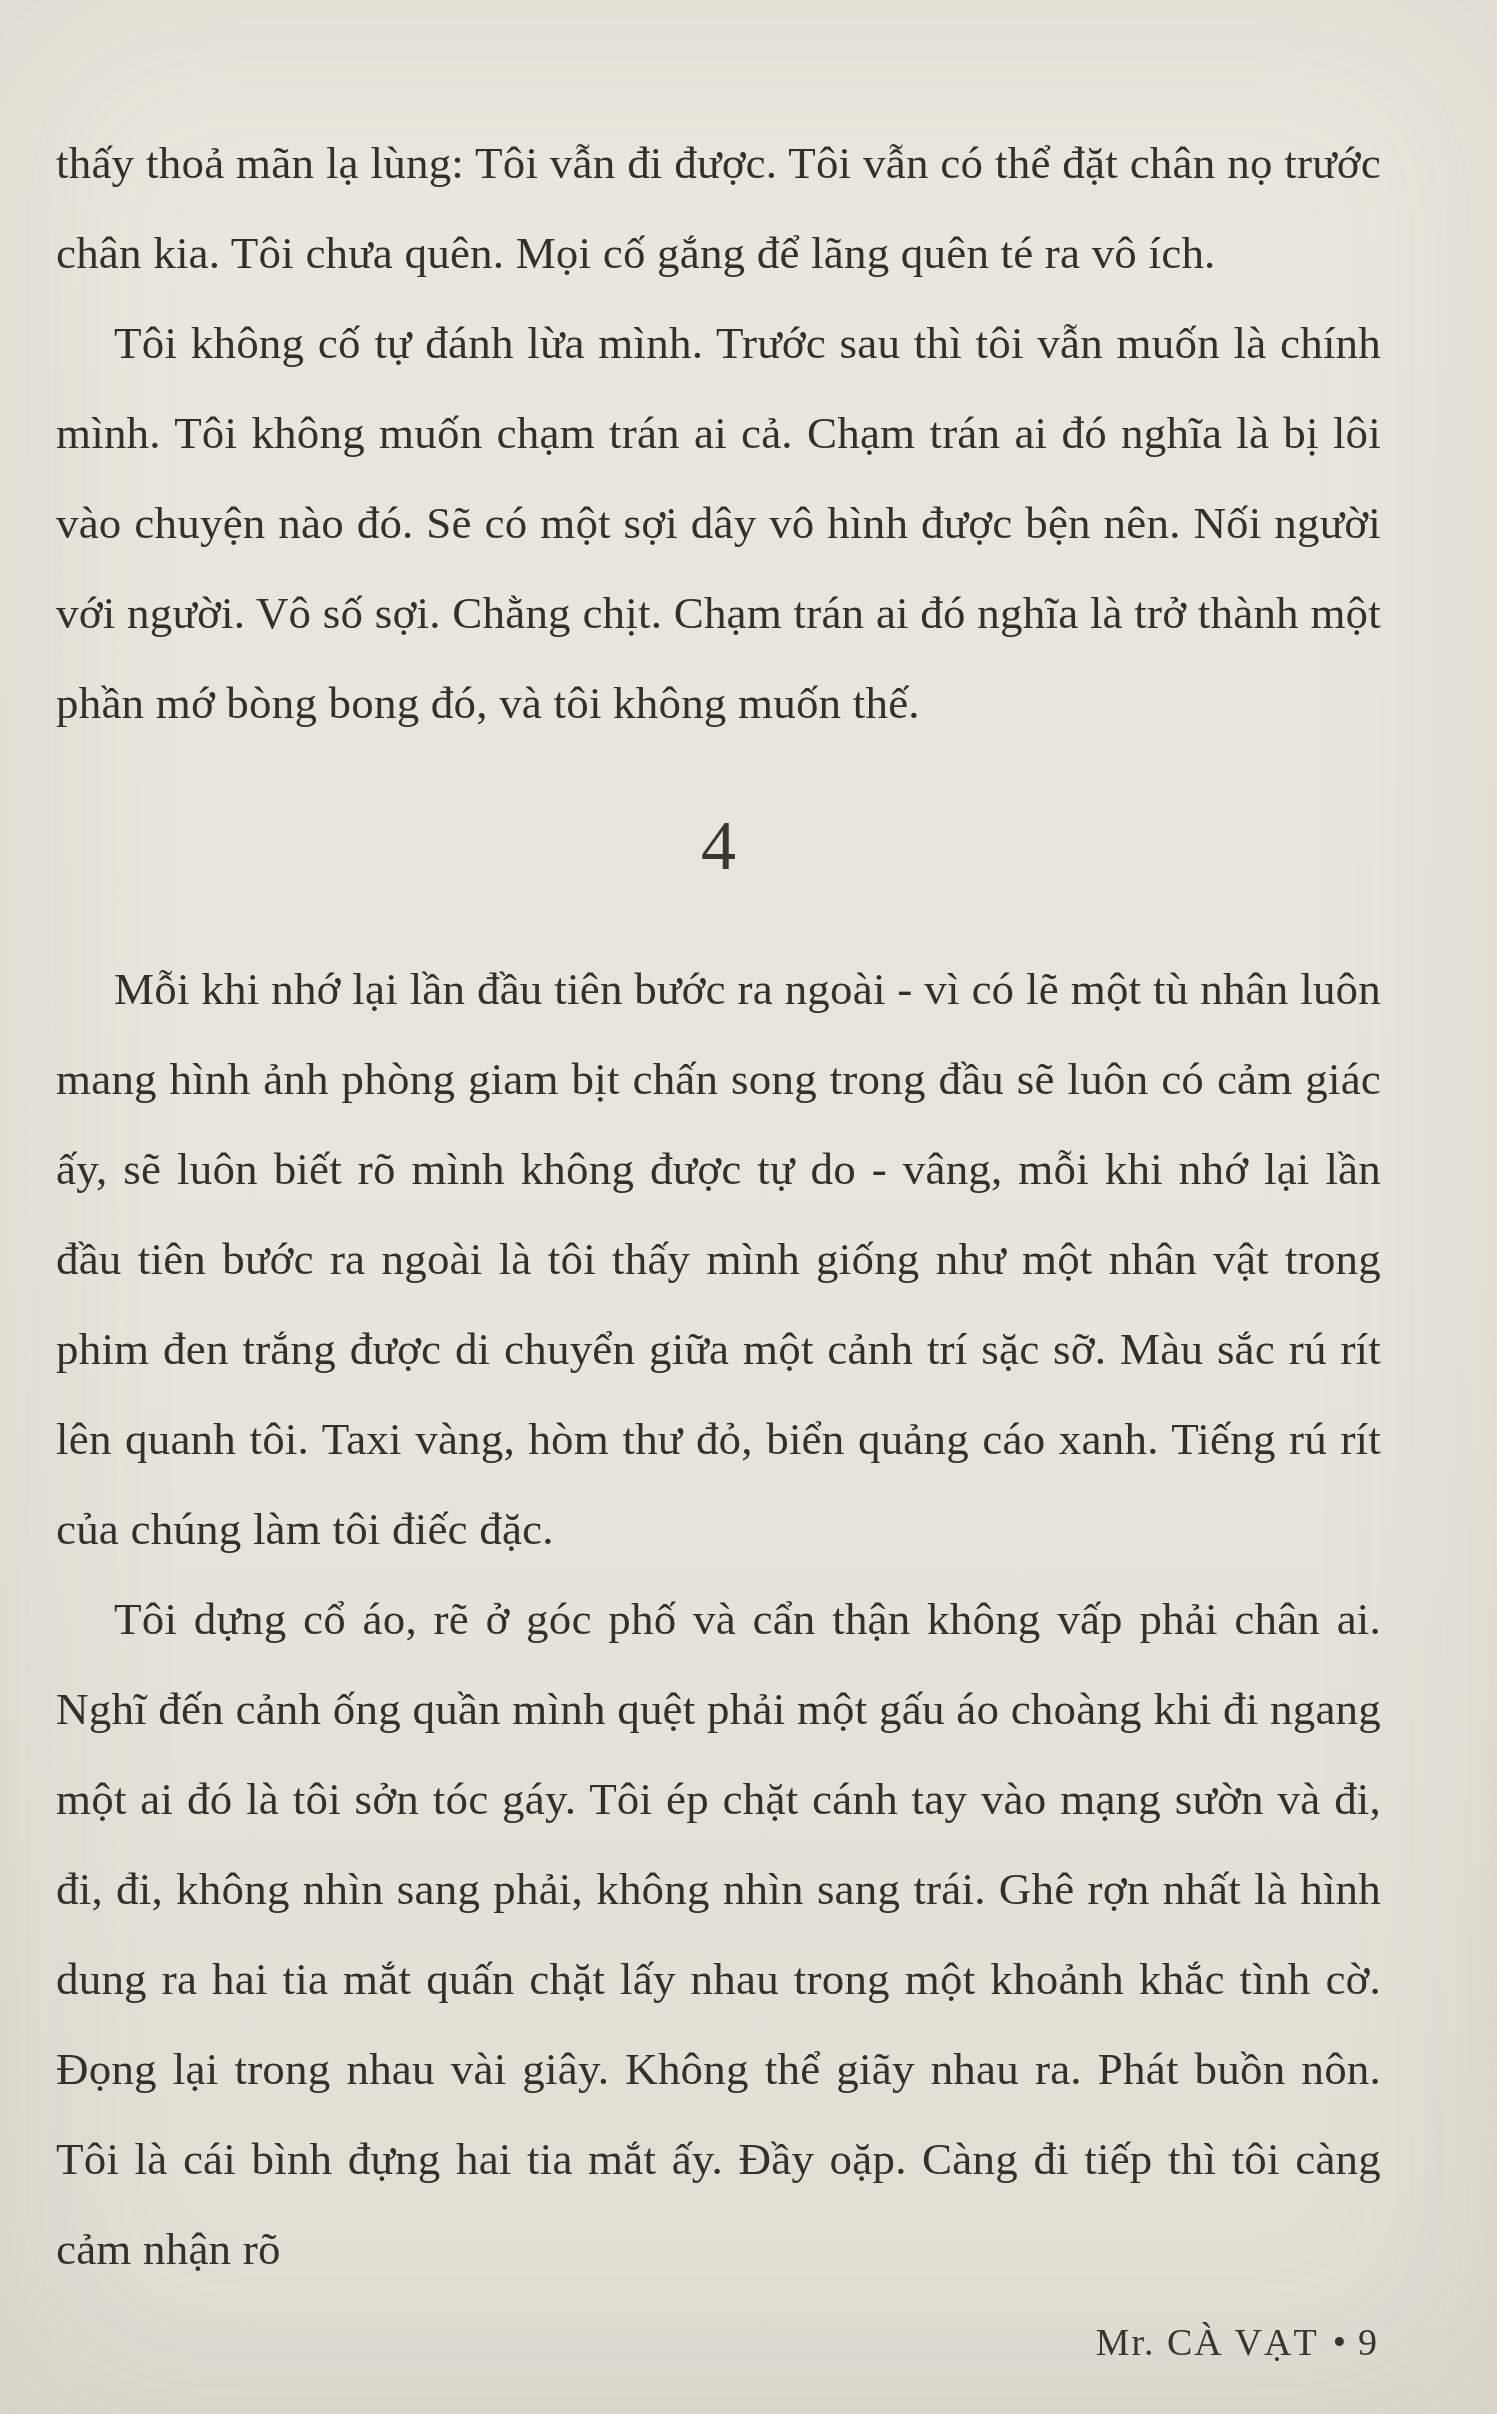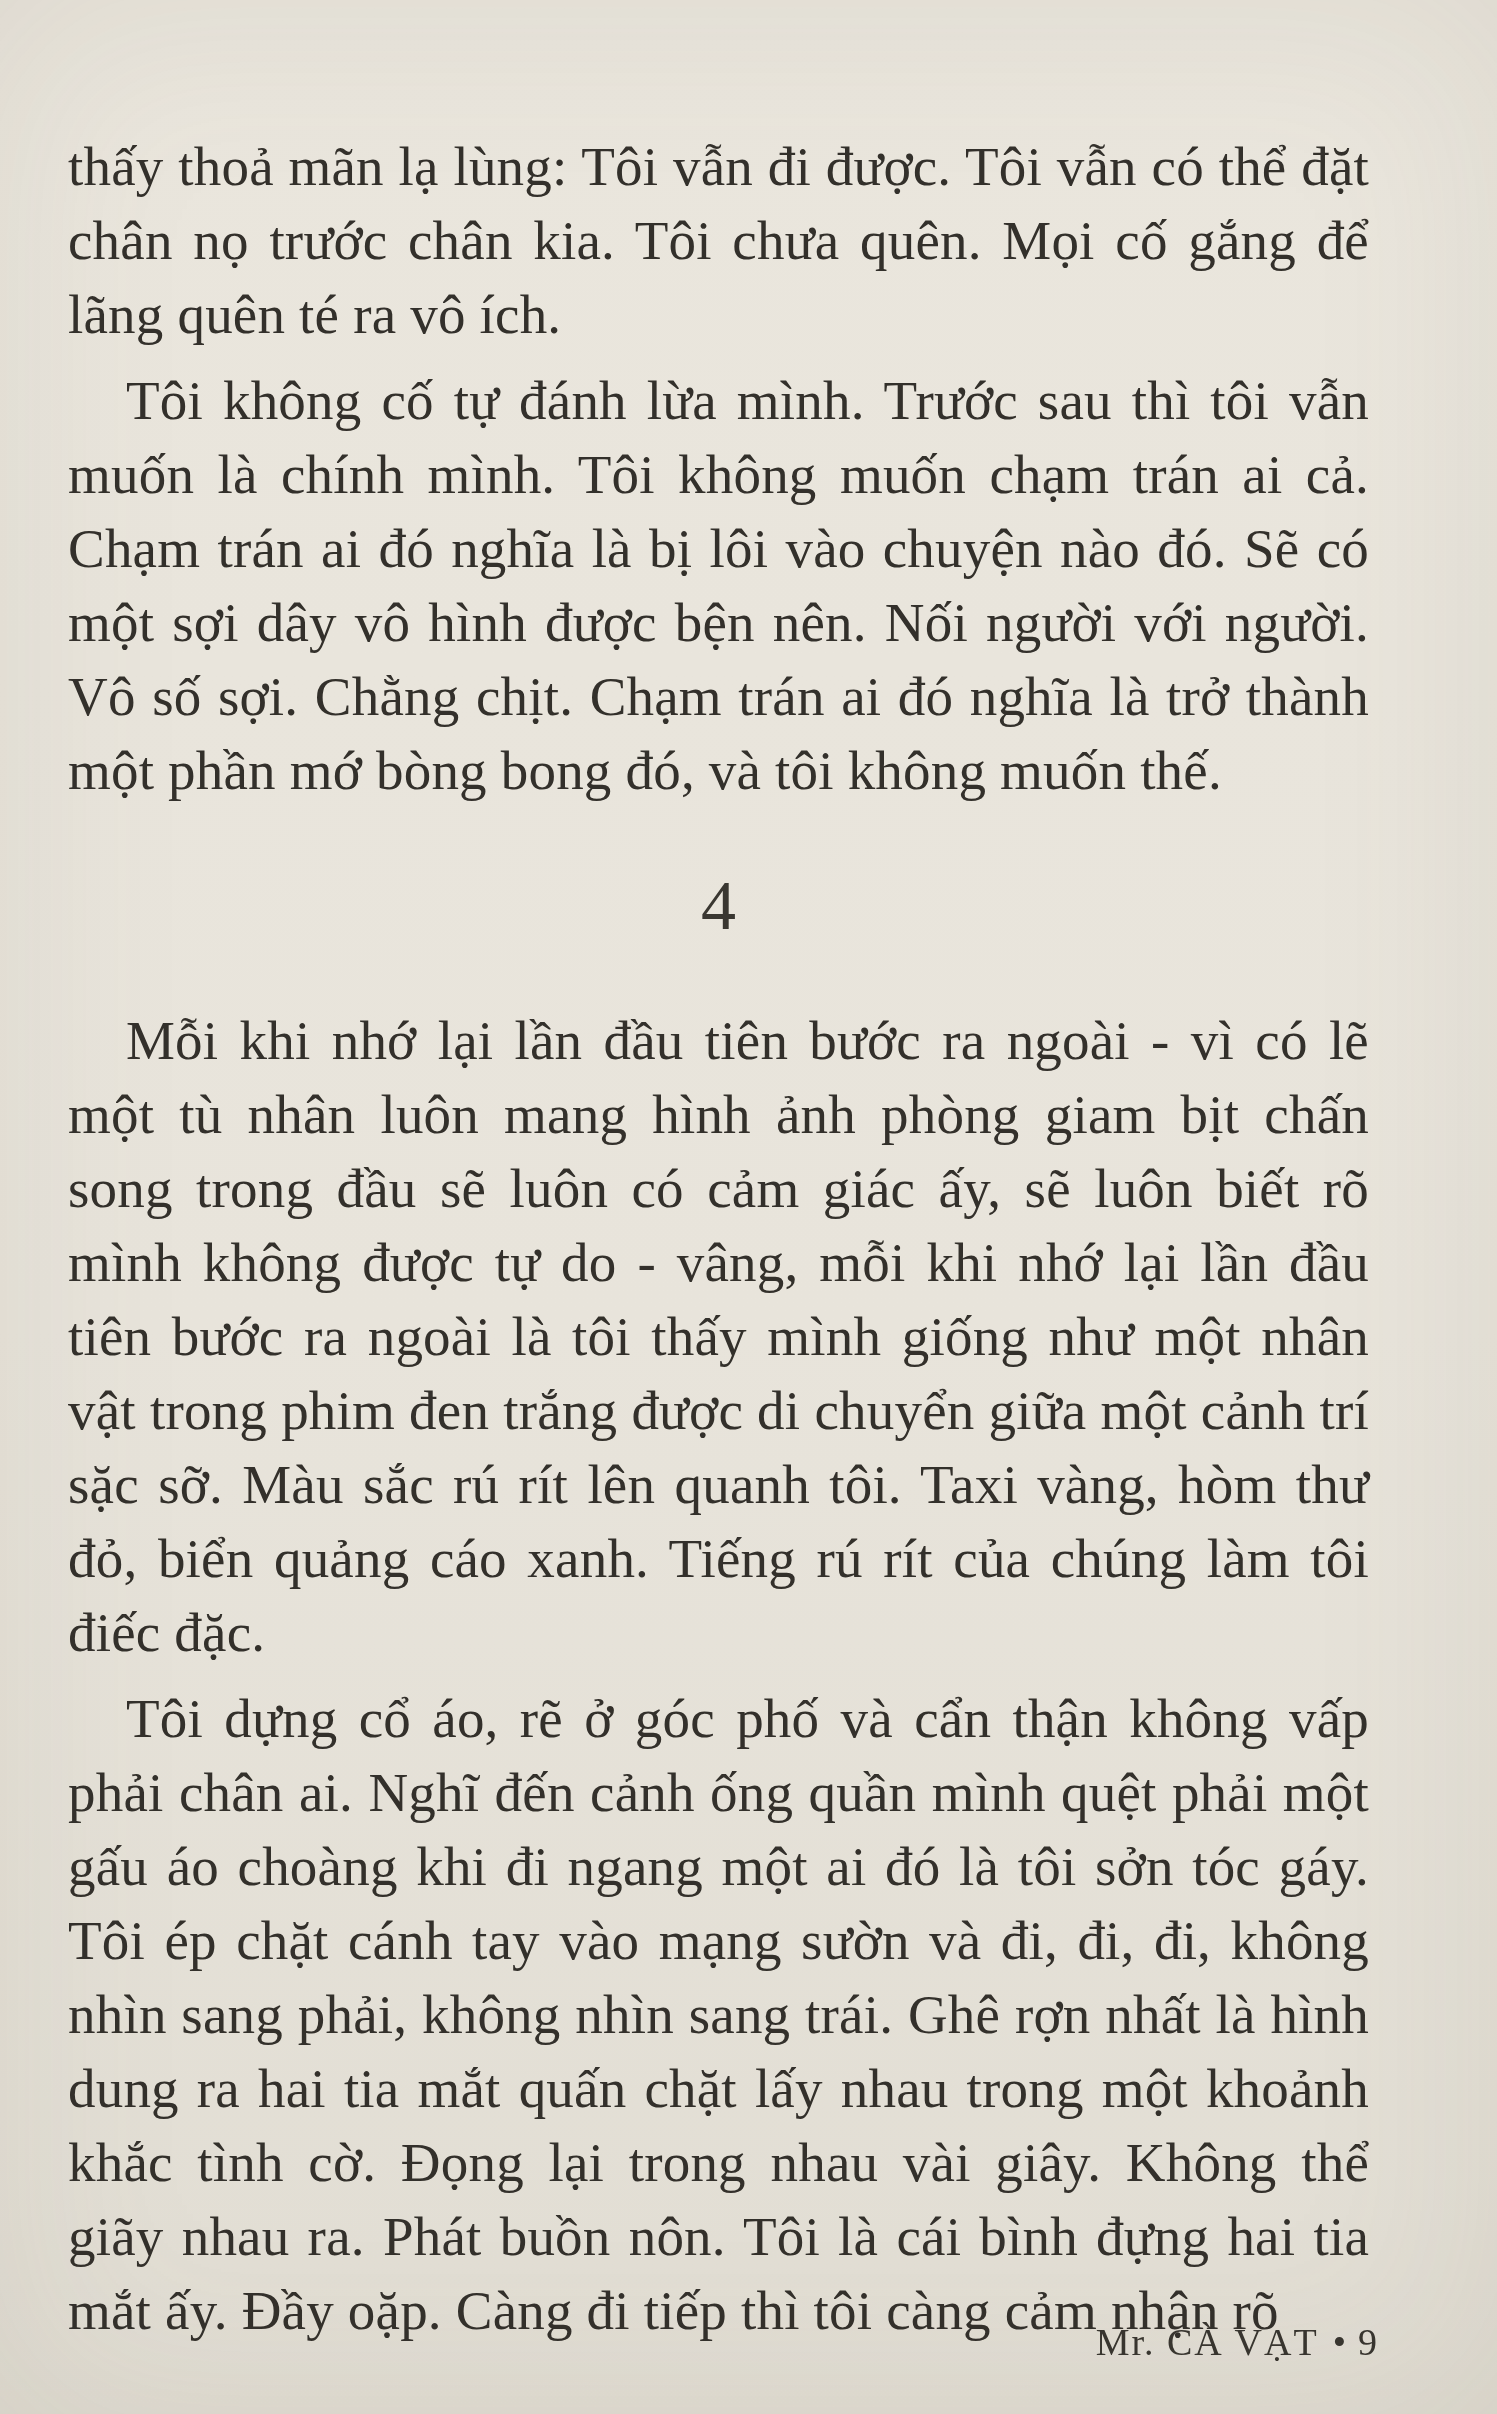--- a/index.html
+++ b/index.html
@@ -16,23 +16,23 @@
     color: #33302b;
   }
   .page {
     position: absolute;
     inset: 0;
     box-sizing: border-box;
     padding: 118px 116px 0 56px;
     box-shadow: inset 0 0 200px rgba(110, 100, 80, 0.10);
   }
   .body-text p {
-    margin: 12px;
-    font-size: 55px;
-    line-height: 74px;
+    margin: 0;
+    font-size: 45px;
+    line-height: 90px;
     text-align: justify;
     text-justify: inter-word;
     letter-spacing: 0.2px;
   }
   .body-text p.indent {
     text-indent: 58px;
   }
   .section-number {
     font-size: 70px;
     line-height: 80px;

